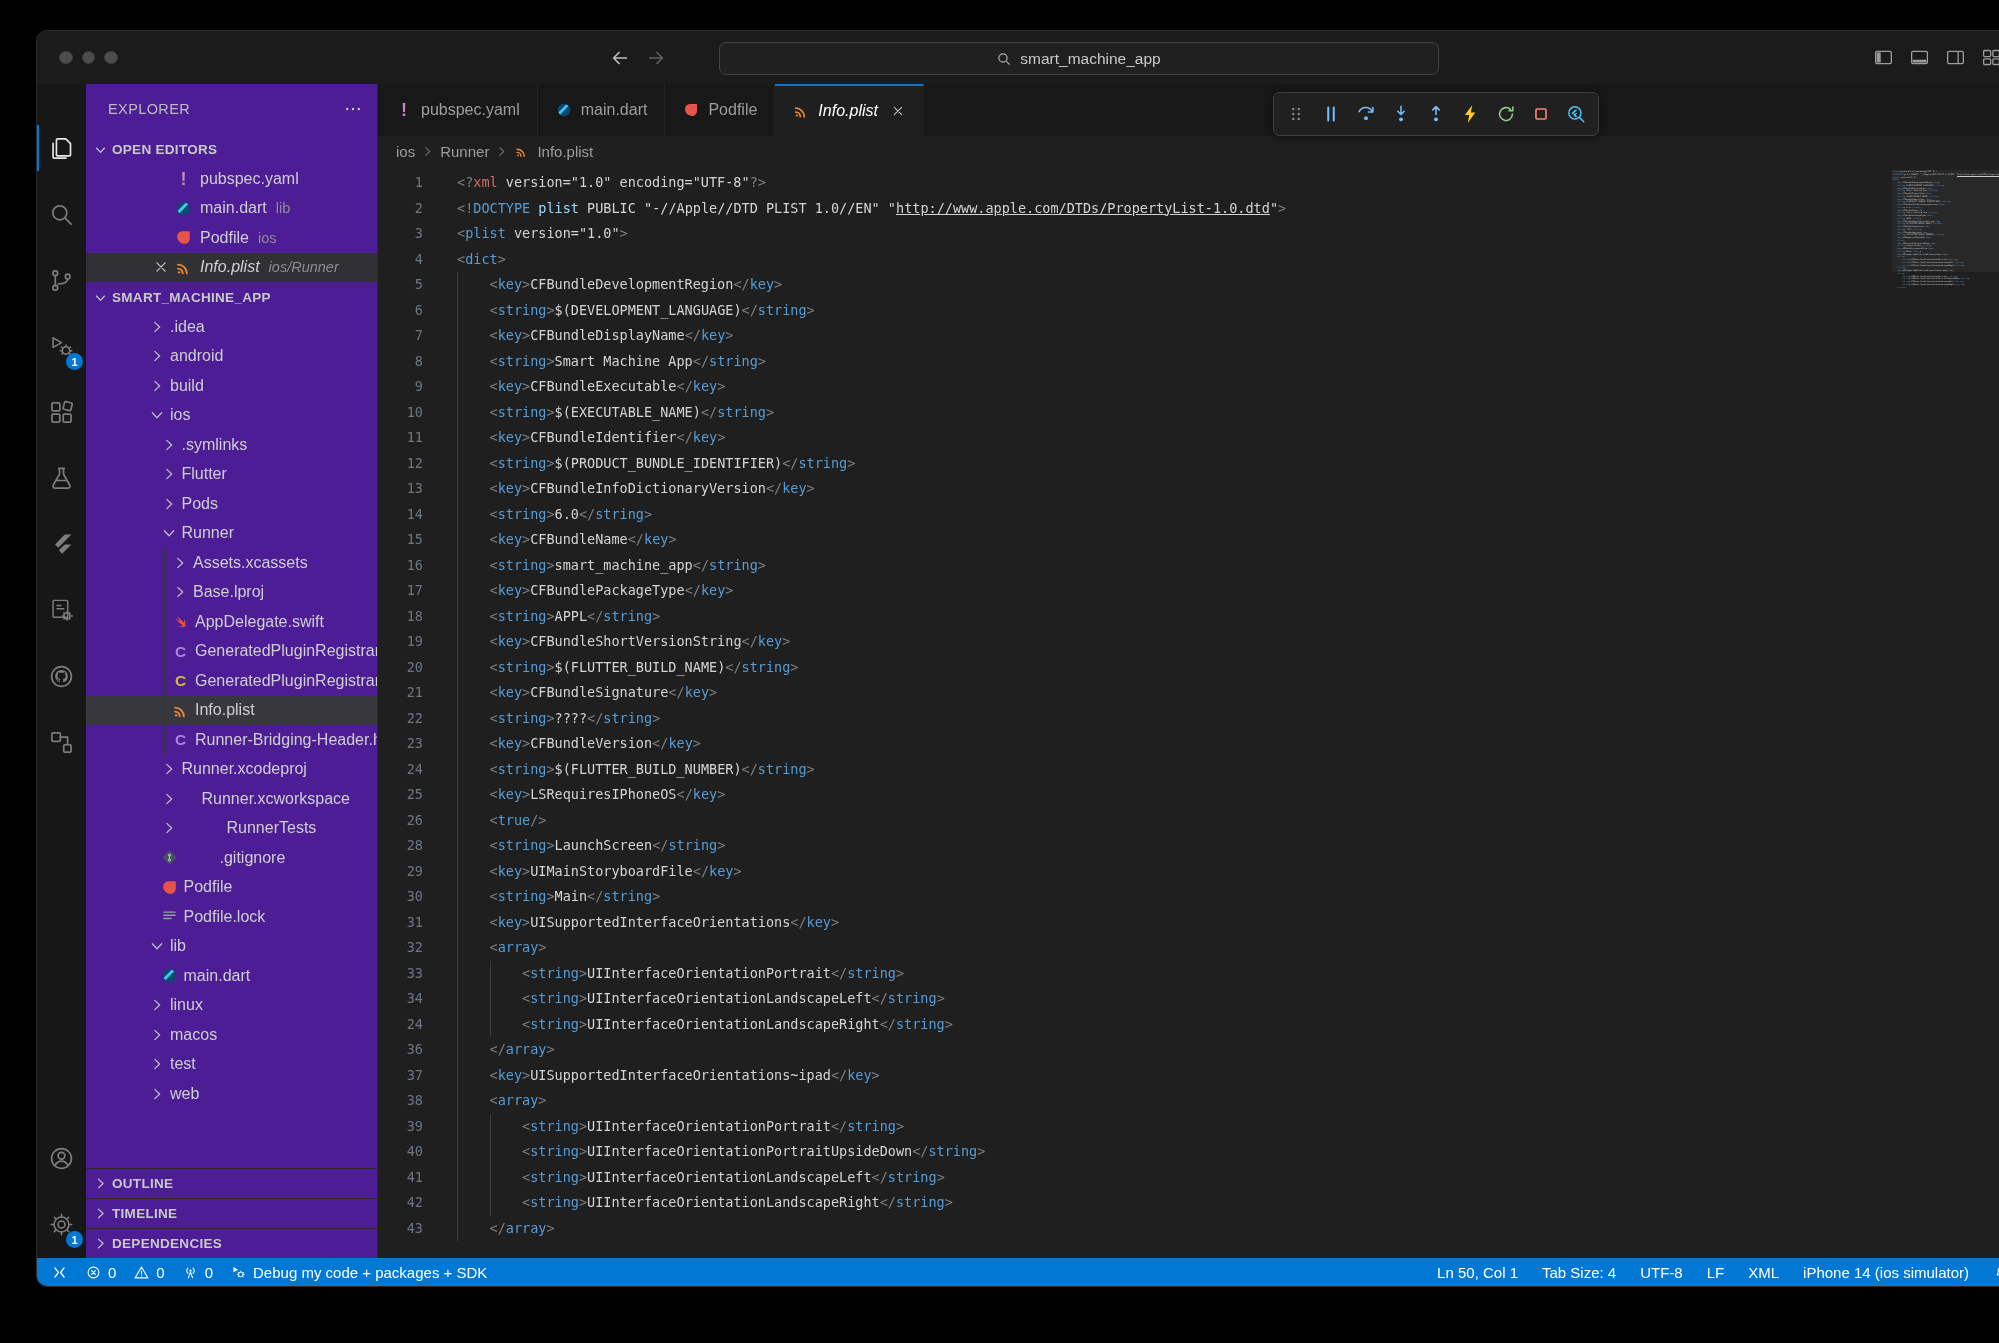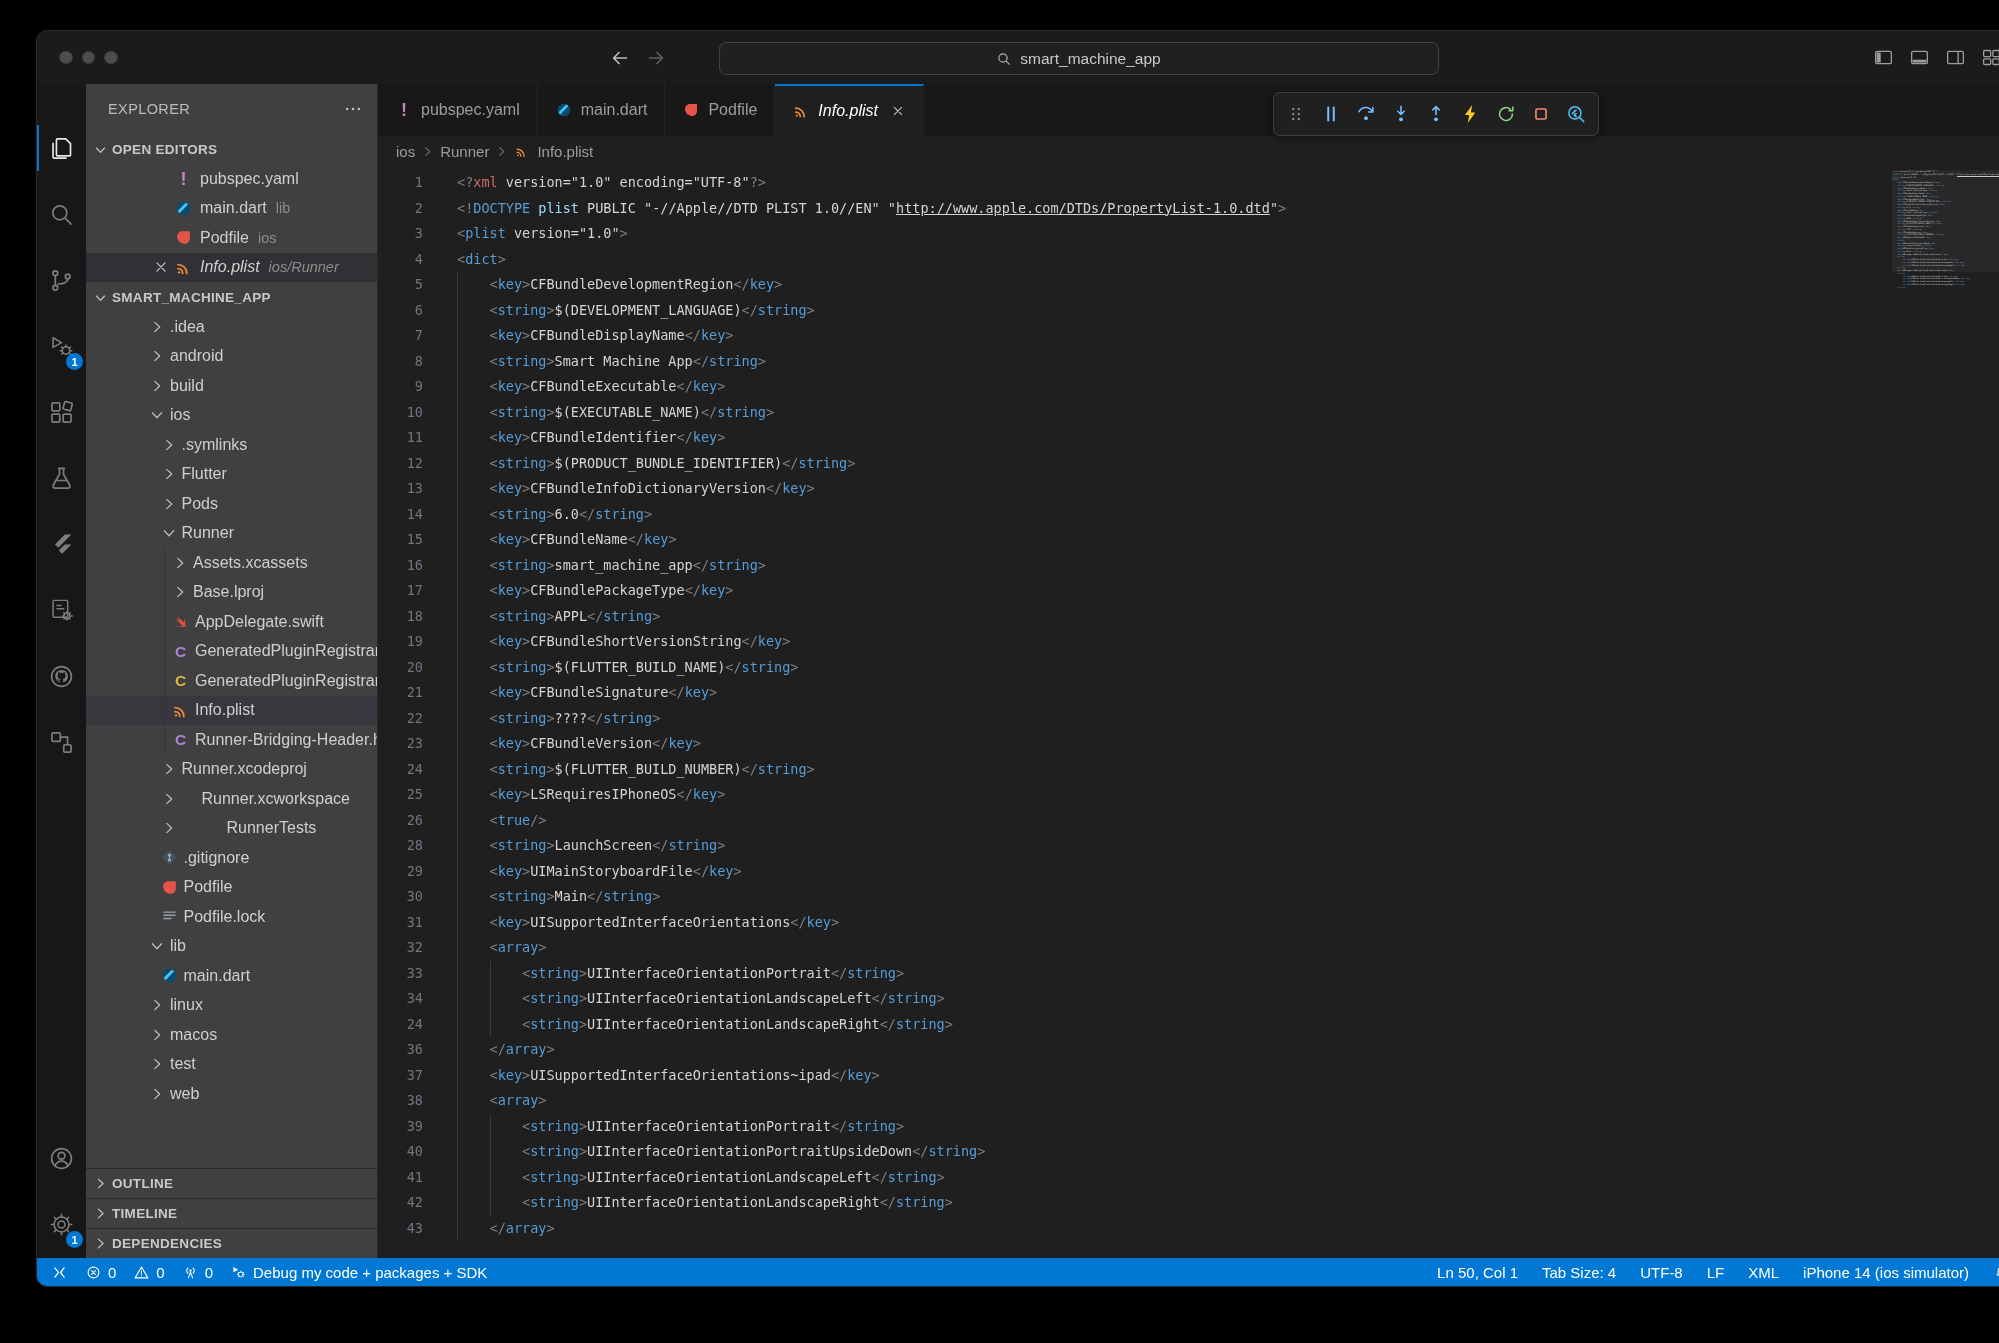--- a/index.html
+++ b/index.html
@@ -24,21 +24,21 @@
   .main{flex:1;display:flex;min-height:0;}
   .activitybar{width:49px;flex:0 0 49px;background:#171717;display:flex;flex-direction:column;align-items:stretch;padding-top:32px;box-sizing:border-box;}
   .ab-item{height:64px;margin-bottom:2px;display:flex;align-items:center;justify-content:center;position:relative;color:#7d7d7d;}
   .ab-item.active{color:#e7e7e7;}
   .ab-item.active::before{content:"";position:absolute;left:0;top:9px;bottom:9px;width:2px;background:#0078d4;}
   .ab-item .icn{width:27px;height:27px;}
   .ab-spacer{flex:1;}
   .ab-badge{position:absolute;right:3px;bottom:8px;min-width:17px;height:17px;border-radius:9px;background:#0078d4;
     color:#fff;font-size:11px;display:flex;align-items:center;justify-content:center;font-weight:600;}
   
-  .sidebar{width:292px;flex:0 0 292px;background:#404040;border-right:1px solid #2a2a2a;box-sizing:border-box;
+  .sidebar{width:292px;flex:0 0 292px;background:#4c1d95;border-right:1px solid #2a2a2a;box-sizing:border-box;
     display:flex;flex-direction:column;color:#cccccc;overflow:hidden;}
   .sb-title{height:50px;flex:0 0 50px;display:flex;align-items:center;padding:0 14px 0 22px;font-size:14.5px;color:#bcbcbc;letter-spacing:.4px;}
   .sb-title .grow{flex:1;}
   .sb-title .icn{width:20px;height:20px;color:#c5c5c5;}
   .sb-sect{height:30px;flex:0 0 30px;display:flex;align-items:center;font-weight:700;font-size:13.5px;color:#c9c9c9;letter-spacing:.3px;padding-left:6px;}
   .sb-sect .icn{width:17px;height:17px;margin-right:3px;color:#c5c5c5;}
   .sb-sect.bordered{border-top:1px solid #2b2b2b;height:29px;flex-basis:29px;}
   .oe-row{height:29.5px;flex:0 0 29.5px;display:flex;align-items:center;padding-left:66px;box-sizing:border-box;font-size:16px;color:#cfcfcf;position:relative;}
   .oe-row .close-slot{position:absolute;left:66px;width:18px;height:18px;color:#c8c8c8;}
   .oe-row .fic{margin-left:22px;width:19px;height:19px;flex:0 0 19px;display:flex;align-items:center;justify-content:center;}
@@ -484,21 +484,21 @@
             <span class="lbl">Runner.xcworkspace</span>
           </div>
           <div class="tr-row" style="padding-left: 73.5px; gap: 45px;">
             <span class="chev icn">
               <svg viewBox="0 0 24 24" fill="none" stroke="currentColor" stroke-width="1.7" stroke-linecap="round" stroke-linejoin="round">
                 <path d="M9 5.8 15.6 12 9 18.2"></path>
               </svg>
             </span>
             <span class="lbl">RunnerTests</span>
           </div>
-          <div class="tr-row" style="padding-left: 73.5px;">
+          <div class="tr-row" style="padding-left: 73.5px; gap: 36px;">
             <span class="fic">
               <svg viewBox="0 0 24 24" fill="none" stroke="currentColor" stroke-width="1.5" stroke-linecap="round" stroke-linejoin="round">
                 <g stroke="none">
                   <rect x="5.4" y="5.4" width="13.2" height="13.2" rx="2.4" transform="rotate(45 12 12)" fill="#46535f"></rect>
                 </g>
                 <g stroke="#aeb9c5" stroke-width="1.3">
                   <circle cx="12" cy="8.8" r="1.3"></circle>
                   <circle cx="12" cy="15.2" r="1.3"></circle>
                   <path d="M12 10.1v3.8"></path>
                 </g>

